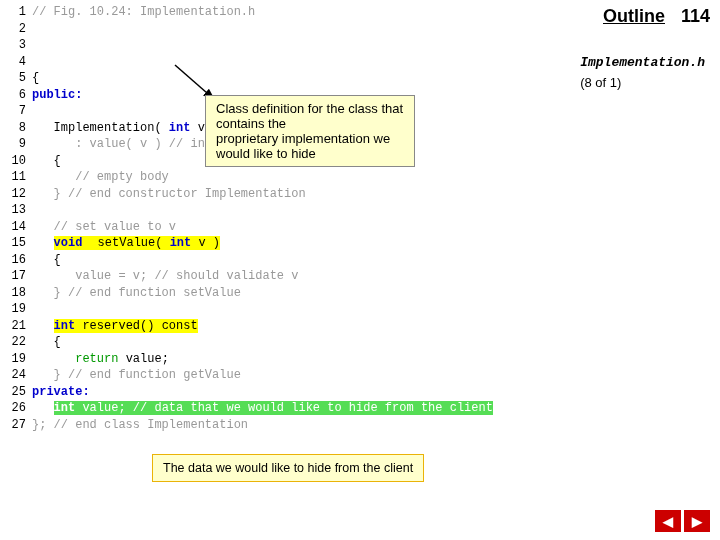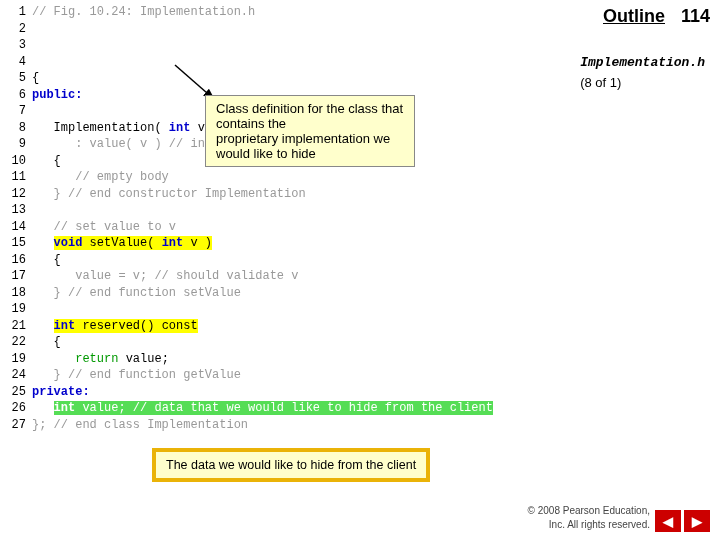--- a/index.html
+++ b/index.html
@@ -149,21 +149,21 @@
       <span class="line-content"></span>
     </div>
 
     <div class="code-line">
       <span class="line-num">14</span>
       <span class="line-content comment">   // set value to v</span>
     </div>
 
     <div class="code-line">
       <span class="line-num">15</span>
-      <span class="line-content">   <span class="kw-void" style="background:#ffff00;">void</span><span style="background:#ffff00;"> setValue( </span><span class="kw-int" style="background:#ffff00;">int</span><span style="background:#ffff00;"> v )</span></span>
+      <span class="line-content">   <span class="kw-void" style="background:#ffff00;">void</span><span style="background:#ffff00;padding-left:8px;"> setValue( </span><span class="kw-int" style="background:#ffff00;">int</span><span style="background:#ffff00;"> v )</span></span>
     </div>
 
     <div class="code-line">
       <span class="line-num">16</span>
       <span class="line-content">   {</span>
     </div>
 
     <div class="code-line">
       <span class="line-num">17</span>
       <span class="line-content comment">      value = v; // should validate v</span>
@@ -226,27 +226,23 @@
     </defs>
 
     <line x1="175" y1="65" x2="215" y2="100" stroke="#000" stroke-width="1.5" marker-end="url(#arrowhead)"></line>
   </svg>
 
   <div style="position:absolute;top:95px;left:205px;background:#ffffcc;border:1px solid #888;padding:5px 10px;font-family:Arial,sans-serif;font-size:13px;color:#000;max-width:210px;text-align:left;z-index:10;">
     <span>Class definition for the class that contains the</span><br>
     <span>proprietary implementation we would like to hide</span>
   </div>
 
-  <div style="position:absolute;bottom:58px;left:152px;background:#ffffcc;border:4px solid #eab308;padding:6px 10px;font-family:Arial,sans-serif;font-size:12.5px;color:#000;white-space:nowrap;z-index:10;">
+  <div style="position:absolute;bottom:58px;left:152px;background:#ffffcc;border:1px solid #eab308;padding:6px 10px;font-family:Arial,sans-serif;font-size:12.5px;color:#000;white-space:nowrap;z-index:10;">
     <span>The data we would like to hide from the client</span>
   </div>
 
-  <div style="position:absolute;bottom:8px;right:70px;font-family:Arial,sans-serif;font-size:10px;color:#444;text-align:right;line-height:1.4;">
-    <span>© 2008 Pearson Education,</span><br>
-    <span>Inc.  All rights reserved.</span>
-  </div>
 
   <div style="position:absolute;bottom:8px;right:10px;display:flex;gap:3px;">
     <button style="width:26px;height:22px;background:#cc0000;color:white;border:none;cursor:pointer;font-size:13px;font-weight:bold;display:flex;align-items:center;justify-content:center;">◀</button>
     <button style="width:26px;height:22px;background:#cc0000;color:white;border:none;cursor:pointer;font-size:13px;font-weight:bold;display:flex;align-items:center;justify-content:center;">▶</button>
   </div>
 
 </div>
 
 </body></html>

